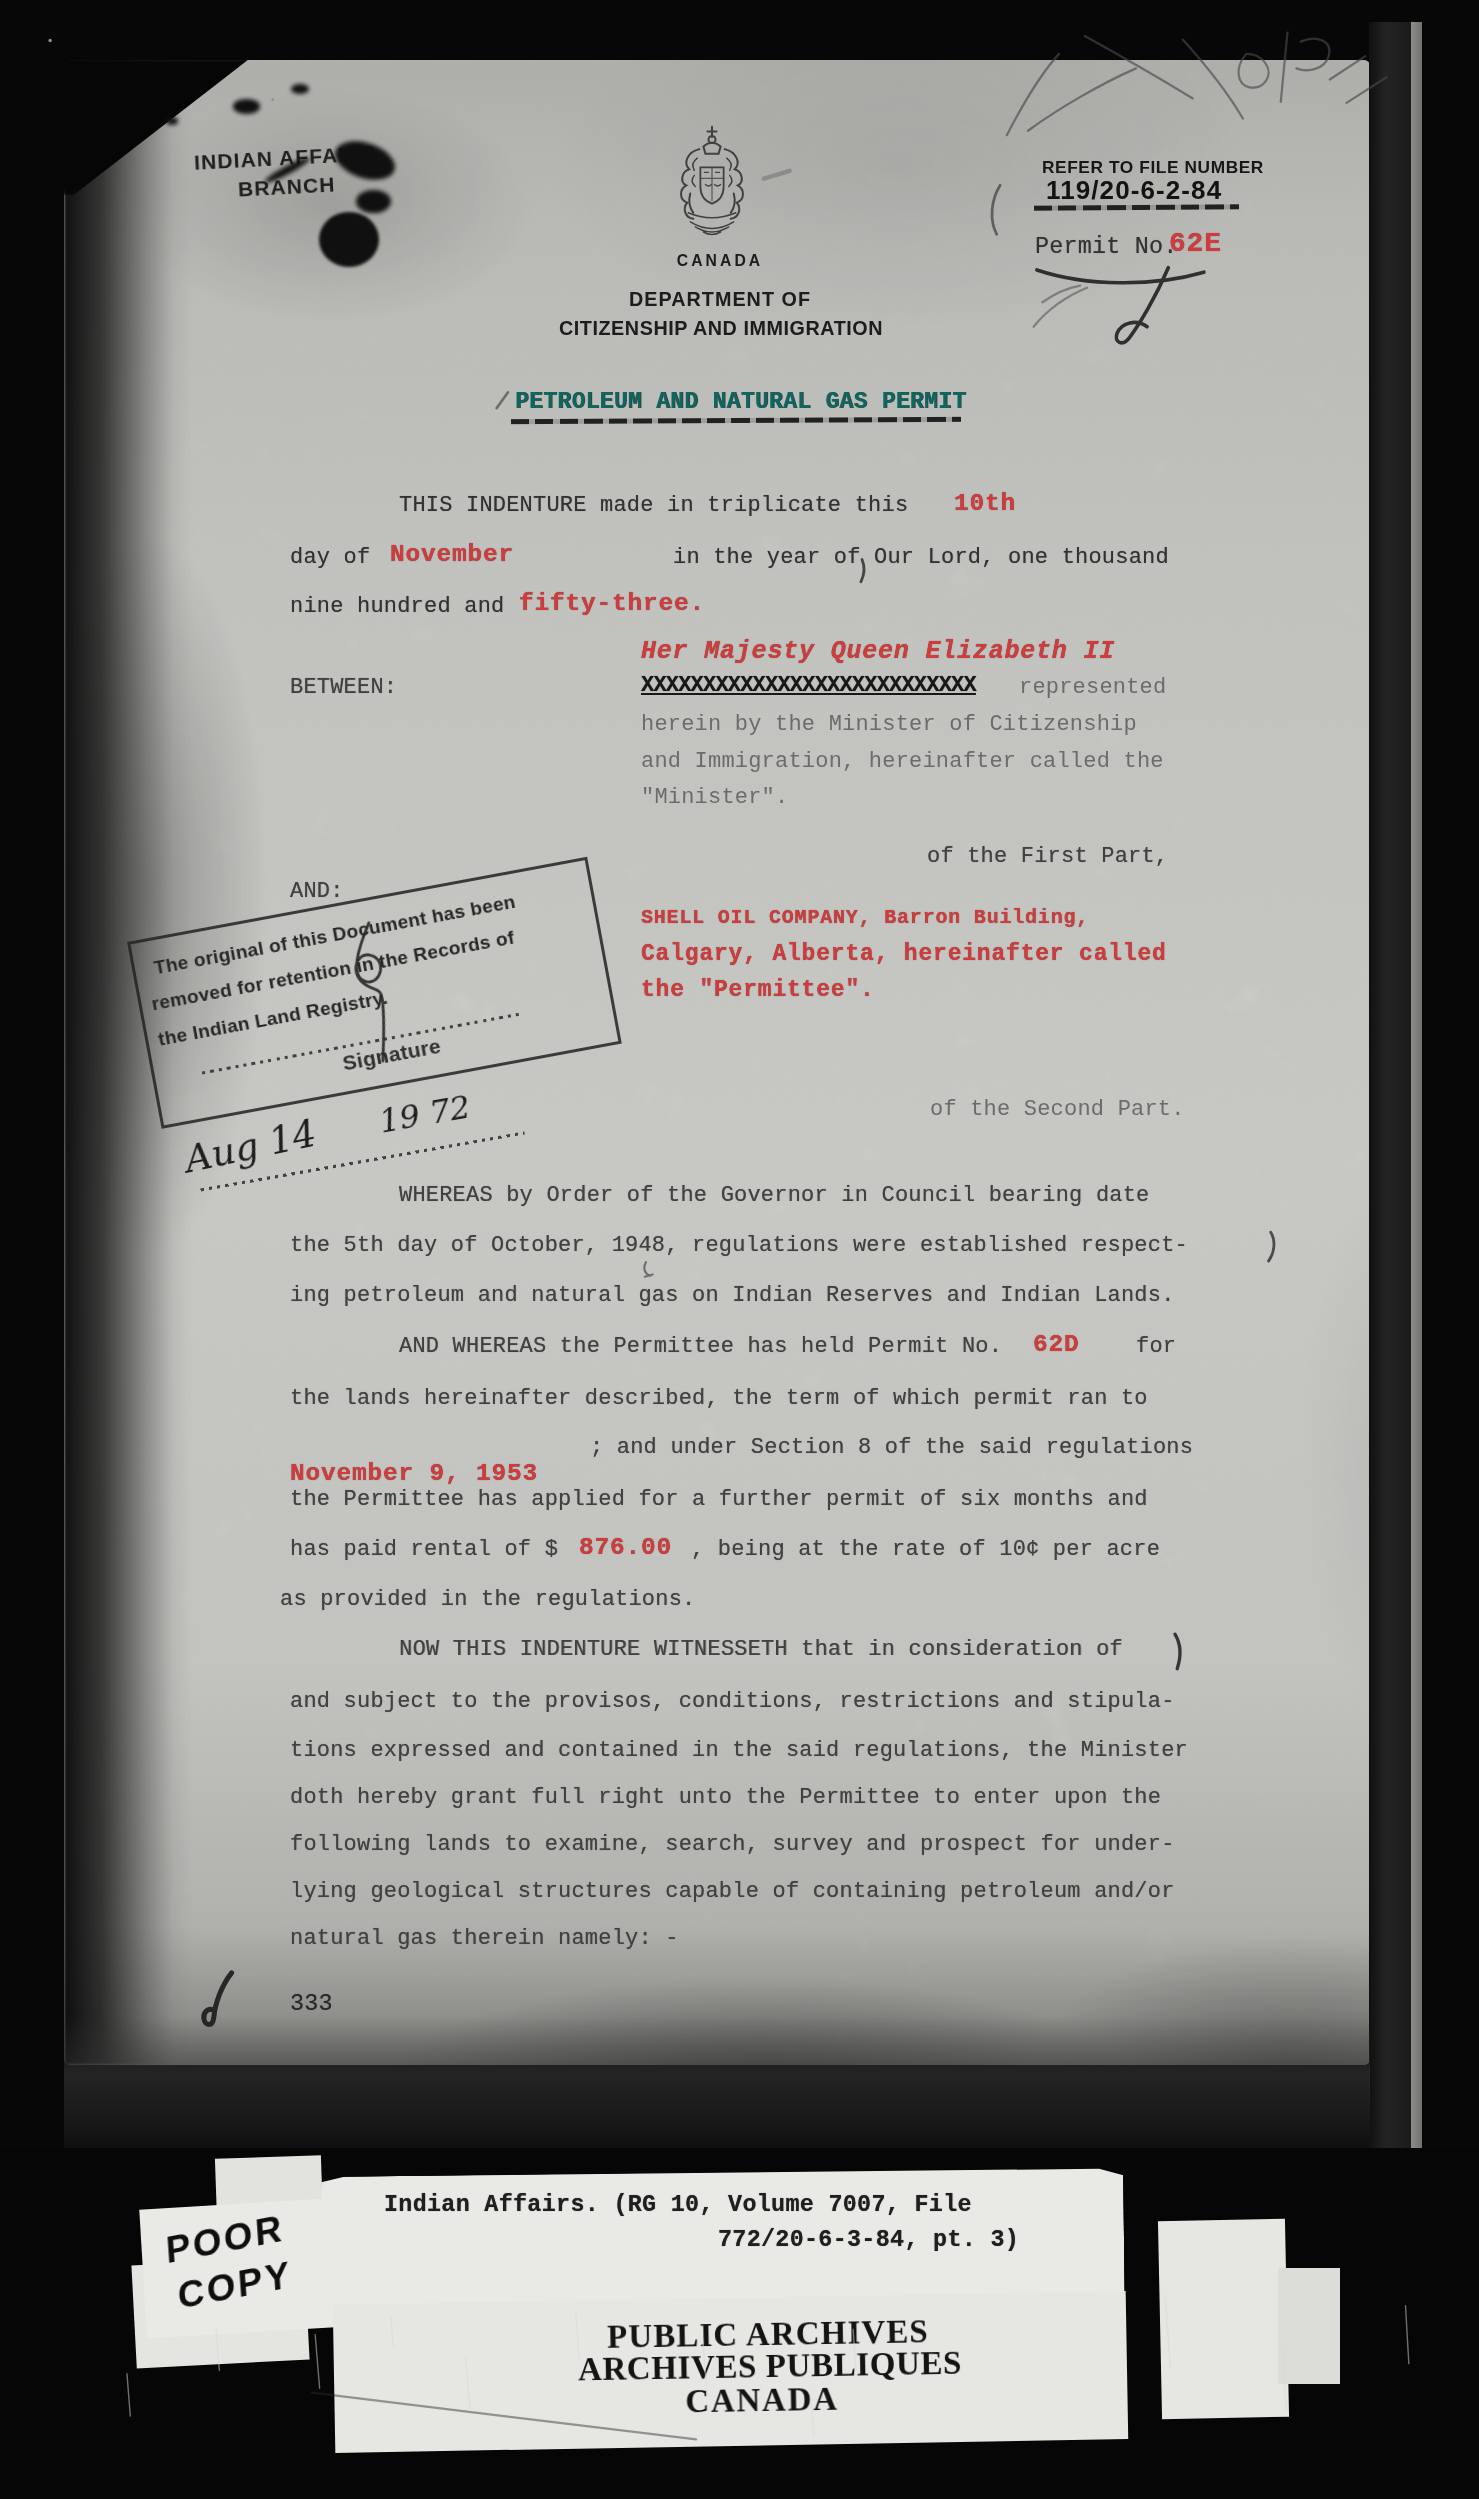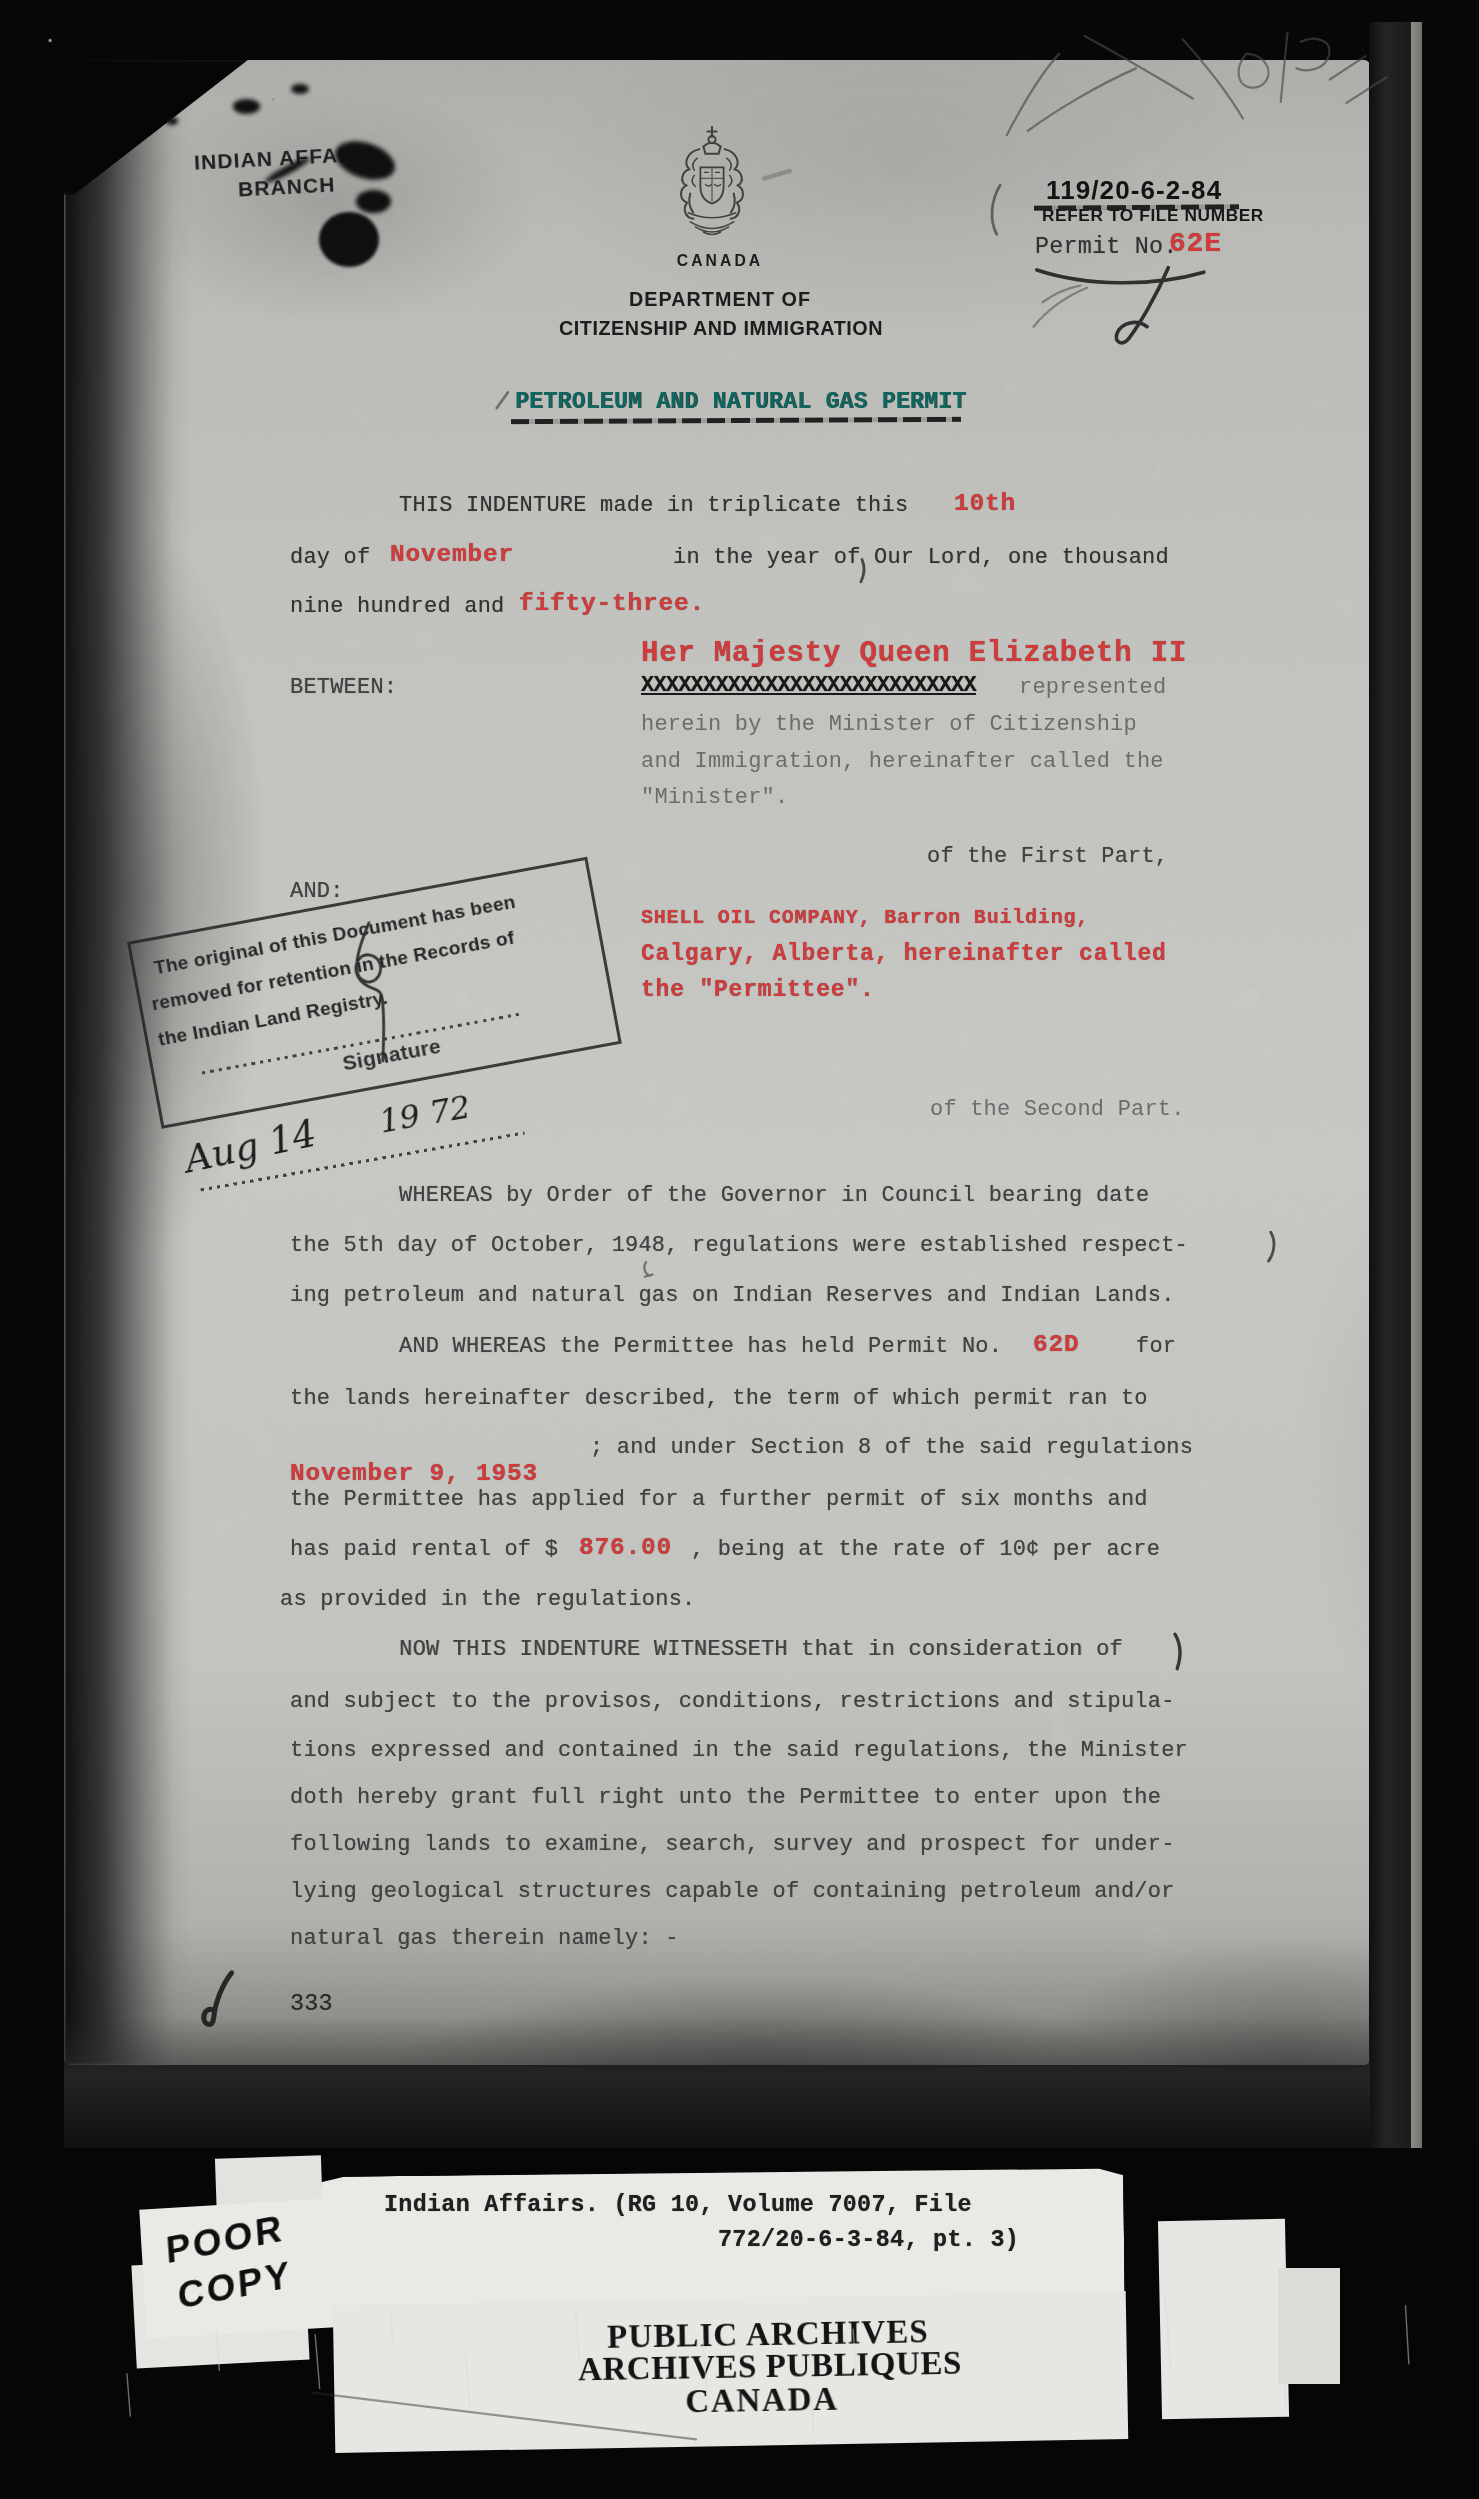--- a/index.html
+++ b/index.html
@@ -98,38 +98,38 @@
       <path d="M80 98 h8 M102 98 h8 M82 122 q6 6 12 0 M100 122 q6 6 12 0" stroke-width="2.5"></path>
       <path d="M52 140 q-6 22 6 38 M138 140 q6 22 -6 38"></path>
       <path d="M48 178 q47 20 94 0" stroke-width="3"></path>
       <path d="M52 196 q43 26 86 0 M62 206 q33 20 66 0 M78 216 q17 10 34 0" stroke-width="3"></path>
     </g>
   </svg>
   <div class="sans-h ctr" style="left:720px;top:251px;font-size:16.7px;letter-spacing:3.3px;">CANADA</div>
   <div class="sans-h ctr" style="left:720px;top:287px;font-size:21px;letter-spacing:1.1px;">DEPARTMENT OF</div>
   <div class="sans-h ctr" style="left:721px;top:316px;font-size:21px;letter-spacing:0.6px;">CITIZENSHIP AND IMMIGRATION</div>
 
-  <div class="sans-h" style="left:1042px;top:157px;font-size:17.3px;letter-spacing:0.6px;color:#1b1b1b;margin-top:48px;">REFER TO FILE NUMBER</div>
+  <div class="sans-h" style="left:1042px;top:157px;font-size:17.3px;letter-spacing:0.6px;color:#1b1b1b;">REFER TO FILE NUMBER</div>
   <div class="sans-h" style="left:1046px;top:175px;font-size:26px;letter-spacing:1.1px;color:#161616;">119/20-6-2-84</div>
   <div class="dashline" style="left:1034px;top:205px;width:205px;transform:rotate(-.4deg);"></div>
   <div class="ml" style="left:1035px;top:234px;font-size:23.4px;">Permit No.</div>
   <div class="ml b" style="left:1169px;top:228px;font-size:28px;">62E</div>
 
   <div class="ml b" style="left:515px;top:389px;font-size:23px;letter-spacing:0.3px;color:#0f766e;text-shadow:0.9px 0 0 rgba(35,35,35,.8);">PETROLEUM AND NATURAL GAS PERMIT</div>
   <div class="dashline" style="left:511px;top:418px;width:450px;transform:rotate(-.3deg);"></div>
 
   <div class="ml" style="left:399px;top:493px;">THIS INDENTURE made in triplicate this</div>
   <div class="ml b big" style="left:954px;top:490px;">10th</div>
   <div class="ml" style="left:290px;top:545px;">day of</div>
   <div class="ml b big" style="left:390px;top:541px;">November</div>
   <div class="ml" style="left:673px;top:545px;">in the year of Our Lord, one thousand</div>
   <div class="ml" style="left:290px;top:594px;">nine hundred and</div>
   <div class="ml b big" style="left:519px;top:590px;">fifty-three.</div>
 
-  <div class="ml b" style="left:641px;top:637px;font-size:29px;">Her Majesty Queen Elizabeth II</div>
+  <div class="ml b" style="left:641px;top:637px;font-size:25px;font-style:italic;">Her Majesty Queen Elizabeth II</div>
   <div class="ml mid" style="left:290px;top:675px;">BETWEEN:</div>
   <div class="ml b struck" style="left:641px;top:673px;text-decoration:underline;">XXXXXXXXXXXXXXXXXXXXXXXXXXX</div>
   <div class="ml f" style="left:1019px;top:675px;">represented</div>
   <div class="ml f" style="left:641px;top:712px;">herein by the Minister of Citizenship</div>
   <div class="ml f" style="left:641px;top:749px;">and Immigration, hereinafter called the</div>
   <div class="ml f" style="left:641px;top:785px;">"Minister".</div>
   <div class="ml mid" style="left:927px;top:844px;">of the First Part,</div>
   <div class="ml mid" style="left:290px;top:879px;">AND:</div>
   <div class="ml b" style="left:641px;top:906px;font-size:20px;">SHELL OIL COMPANY, Barron Building,</div>
   <div class="ml b" style="left:641px;top:941px;font-size:23px;">Calgary, Alberta, hereinafter called</div>

